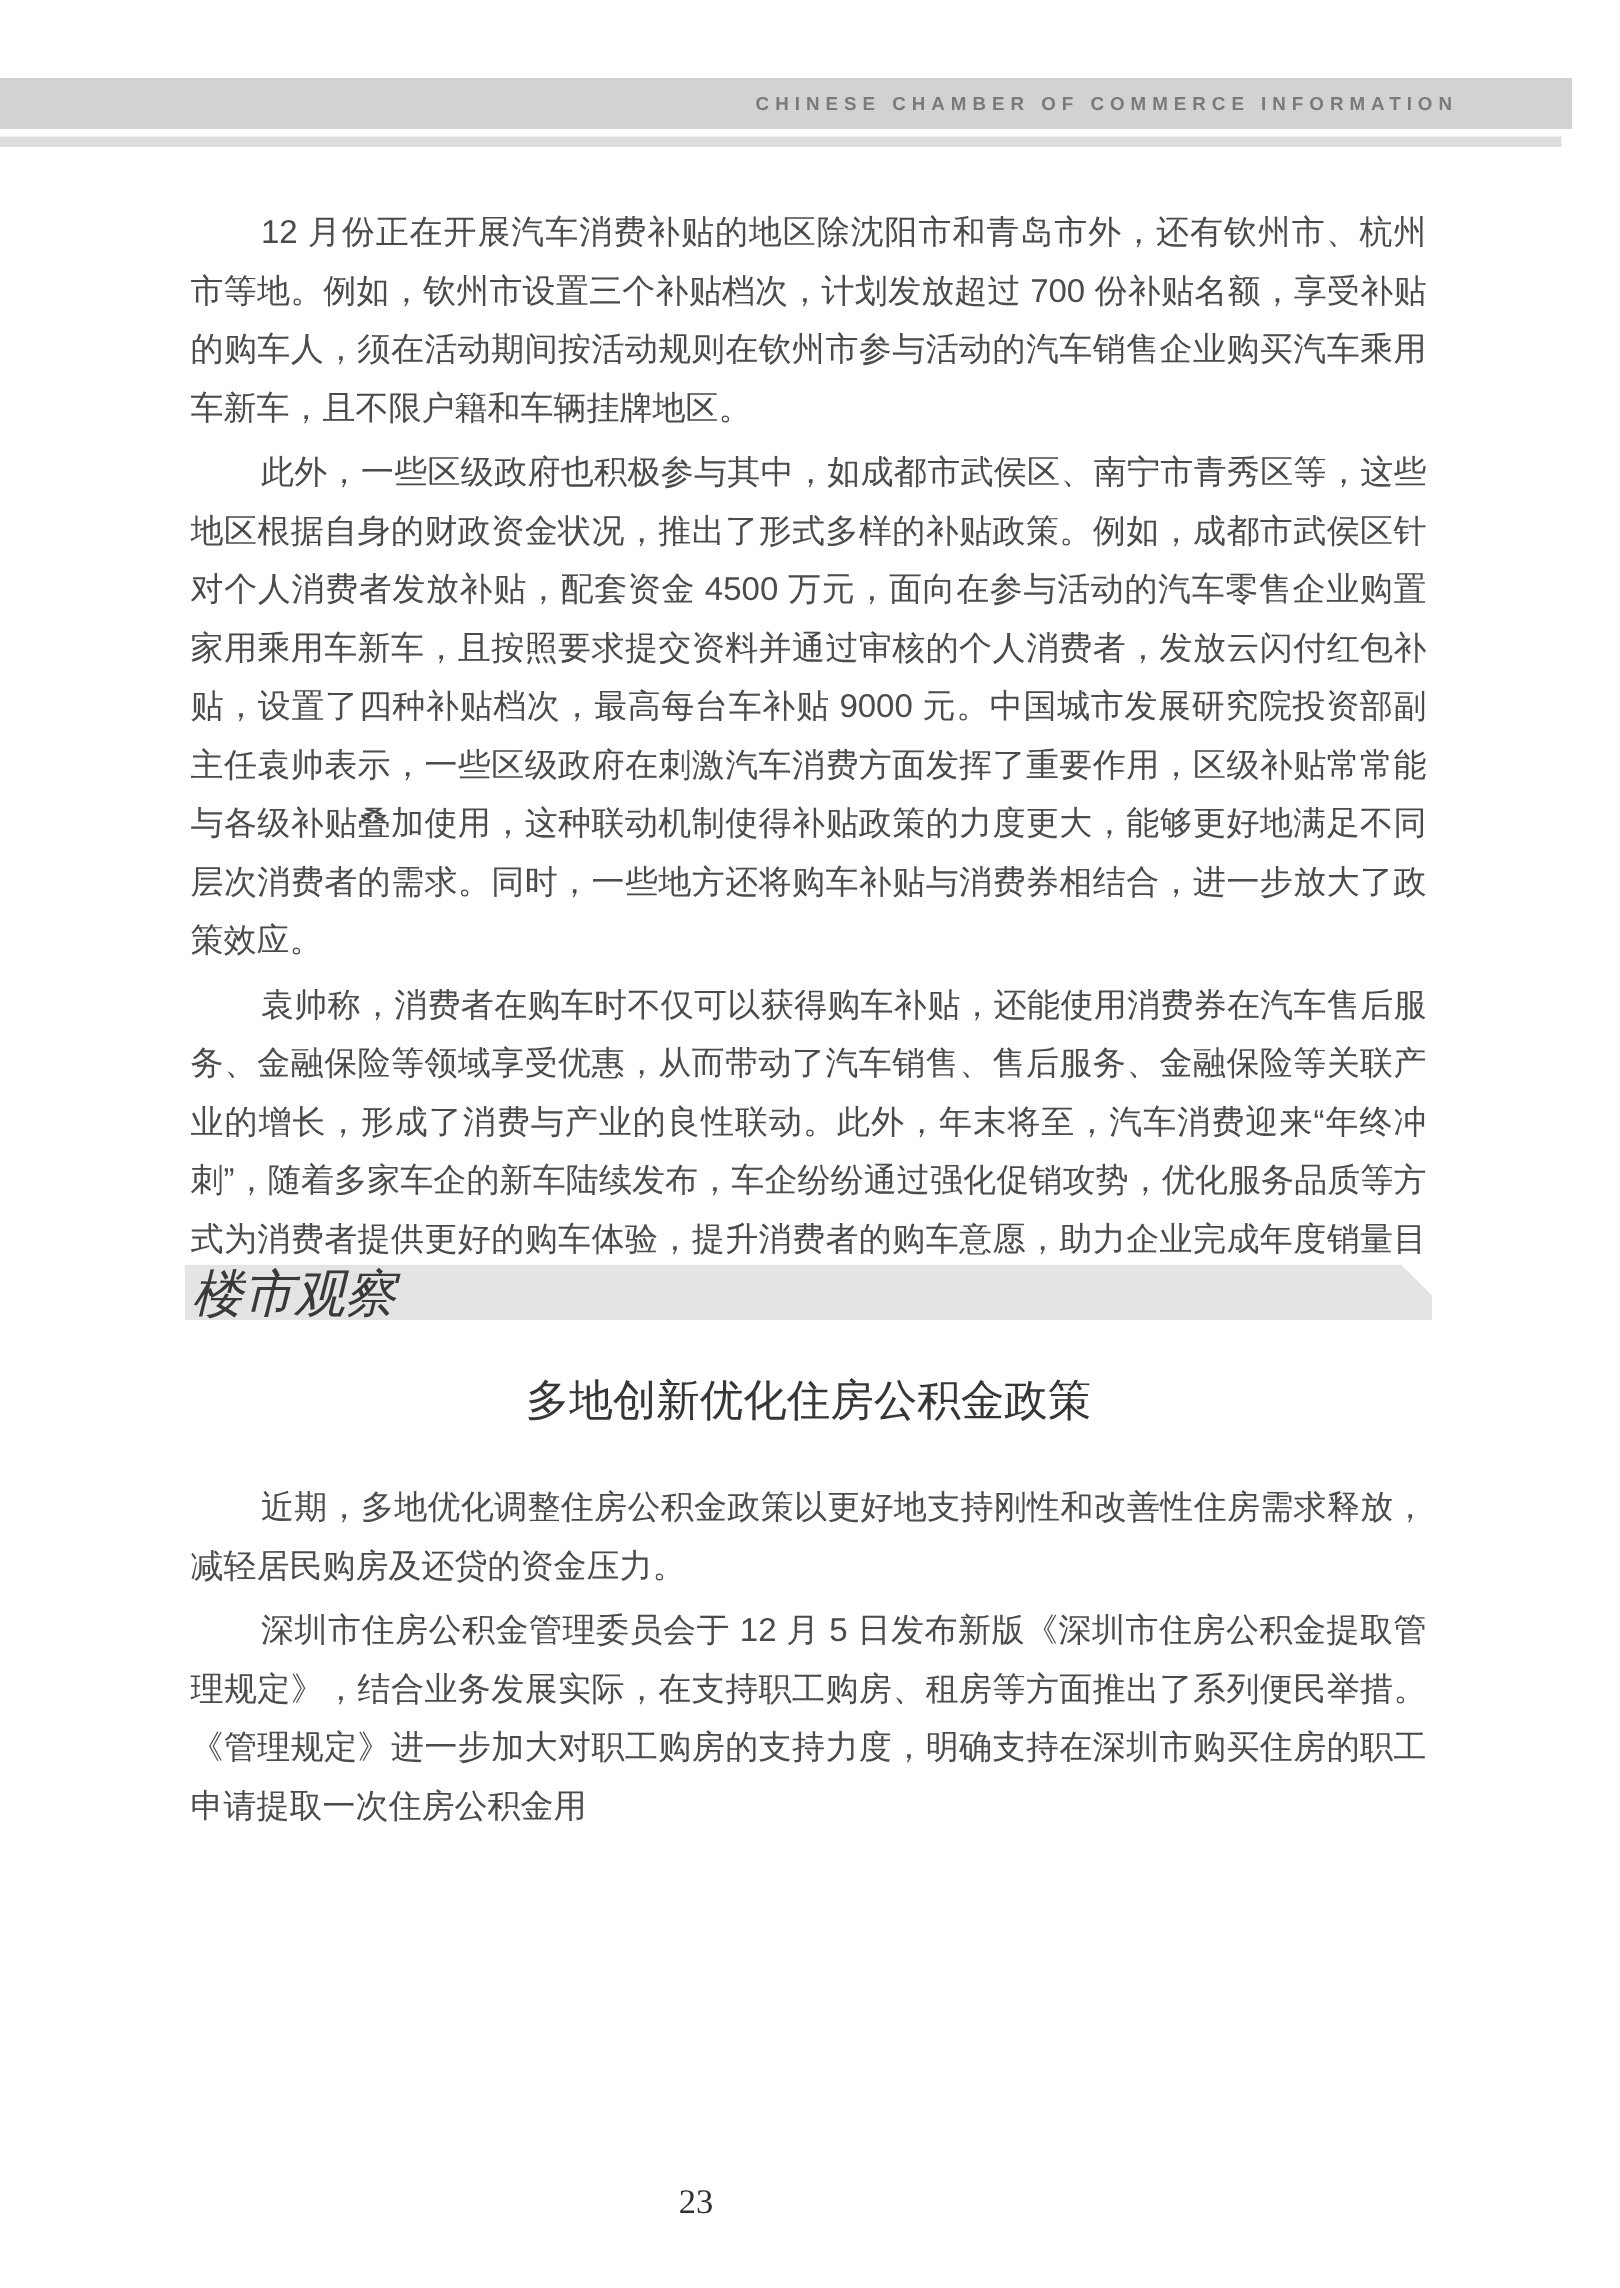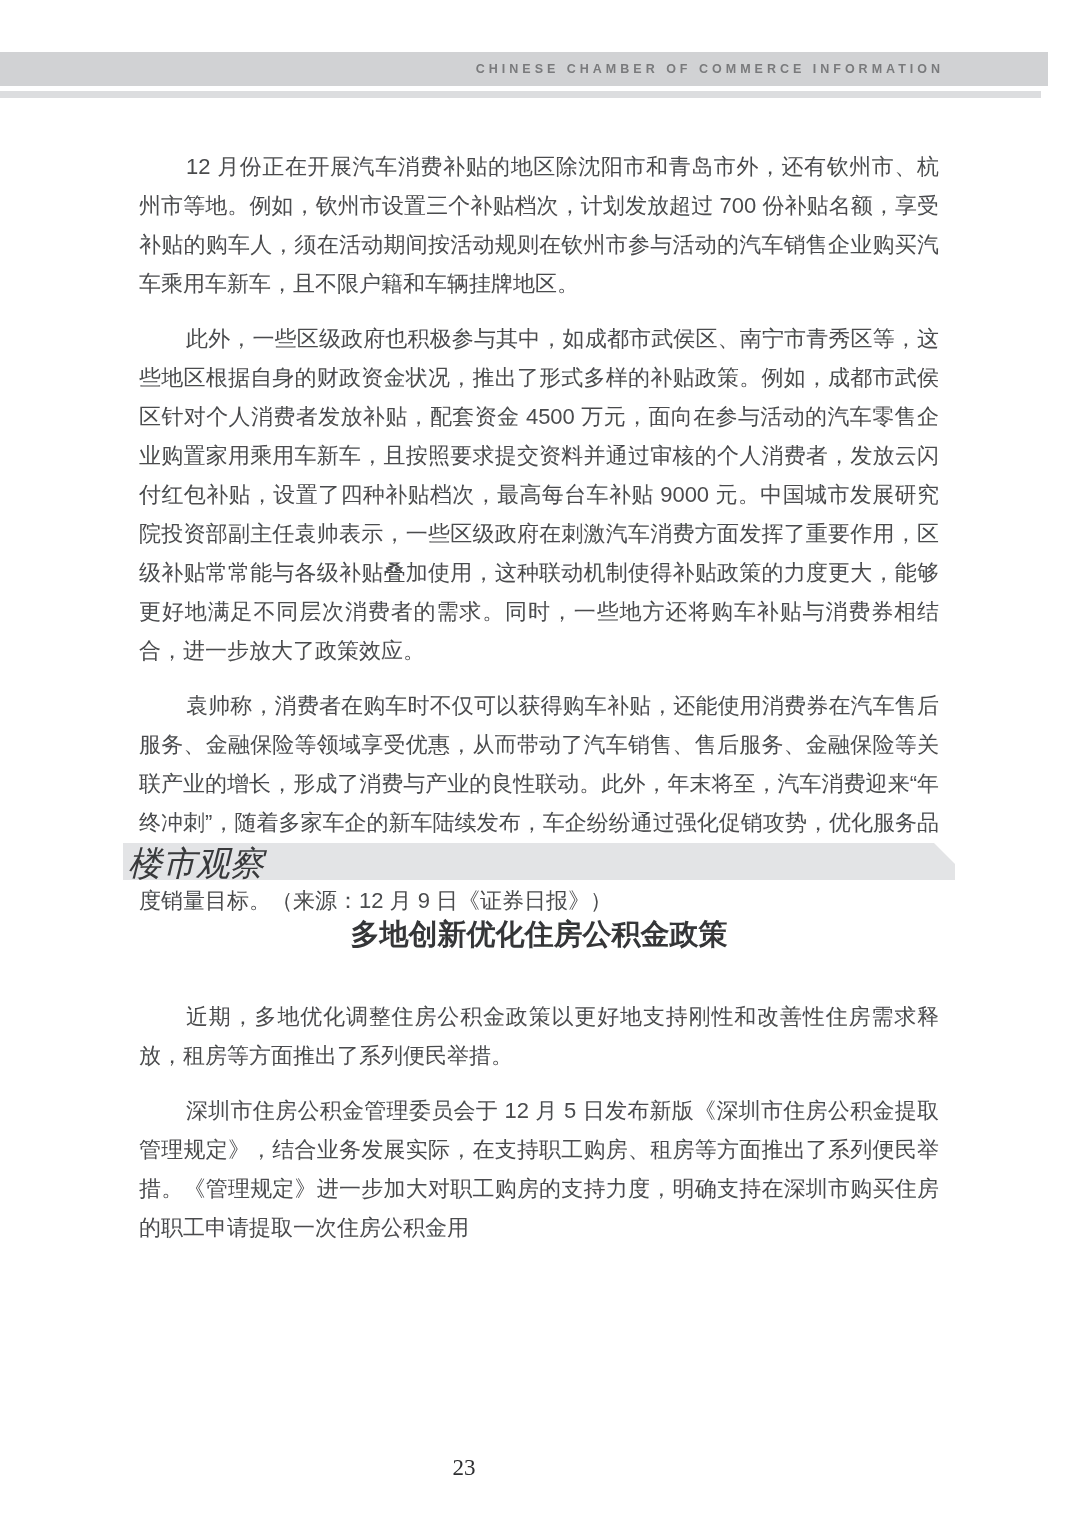--- a/index.html
+++ b/index.html
@@ -3,49 +3,49 @@
 <meta charset="utf-8">
 <style>
   html,body{margin:0;padding:0;background:#ffffff;}
   .page{
     position:relative;width:1080px;height:1525px;background:#ffffff;overflow:hidden;
     font-family:"Liberation Sans",sans-serif;
   }
   
   .header-band{position:absolute;left:0;top:52px;width:1048px;height:34px;background:#d1d2d4;}
   .header-band .band-text{
-    display:block;line-height:34px;text-align:right;padding-right:104px;
+    display:block;line-height:34px;text-align:right;padding-right:76px;
     font-size:12.5px;font-weight:bold;letter-spacing:4px;color:#797a7c;white-space:nowrap;
   }
   .header-strip{position:absolute;left:0;top:91px;width:1041px;height:7px;background:#dcdddf;}
 
   
   .body-text{
     position:absolute;left:123px;width:832px;
     font-size:22px;line-height:39px;color:#4a4b4d;
     text-align:justify;text-justify:inter-ideograph;
   }
-  .body-text p{margin:16px;text-indent:47px;}
+  .body-text p{margin:4px;text-indent:47px;}
   .block-1{top:131px;}
   .p-gap{margin-top:4px !important;}
 
   
   .section-banner{
     position:absolute;left:123px;top:843px;width:832px;height:37px;background:#e3e4e6;
     clip-path:polygon(0 0, calc(100% - 21px) 0, 100% 21px, 100% 100%, 0 100%);
   }
   .section-label{
     margin:0;font-family:"Liberation Serif",serif;font-weight:normal;
     font-size:34px;line-height:41px;color:#38393b;padding-left:5px;font-style:italic;
   }
 
   
   .article-title{
     position:absolute;left:123px;top:913px;width:832px;margin:0;
-    text-align:center;font-size:29px;font-weight:bold;color:#353638;line-height:42px;
+    text-align:center;font-size:29px;font-weight:normal;color:#353638;line-height:42px;
   }
   .block-2{top:981px;}
 
   
   .page-number{
     position:absolute;left:0;top:1453px;width:928px;text-align:center;
     font-family:"Liberation Serif",serif;font-size:23px;line-height:30px;color:#2e2f31;
   }
 </style>
 </head>
@@ -64,19 +64,19 @@
     <p class="p-gap">袁帅称，消费者在购车时不仅可以获得购车补贴，还能使用消费券在汽车售后服务、金融保险等领域享受优惠，从而带动了汽车销售、售后服务、金融保险等关联产业的增长，形成了消费与产业的良性联动。此外，年末将至，汽车消费迎来“年终冲刺”，随着多家车企的新车陆续发布，车企纷纷通过强化促销攻势，优化服务品质等方式为消费者提供更好的购车体验，提升消费者的购车意愿，助力企业完成年度销量目标。（来源：12 月 9 日《证券日报》）</p>
   </div>
 
   <div class="section-banner">
     <h2 class="section-label">楼市观察</h2>
   </div>
 
   <h1 class="article-title">多地创新优化住房公积金政策</h1>
 
   <div class="body-text block-2">
-    <p>近期，多地优化调整住房公积金政策以更好地支持刚性和改善性住房需求释放，租房等方面推出了系列便民举措。</p>
+    <p>近期，多地优化调整住房公积金政策以更好地支持刚性和改善性住房需求释放，减轻居民购房及还贷的资金压力。</p>
     <p class="p-gap">深圳市住房公积金管理委员会于 12 月 5 日发布新版《深圳市住房公积金提取管理规定》，结合业务发展实际，在支持职工购房、租房等方面推出了系列便民举措。《管理规定》进一步加大对职工购房的支持力度，明确支持在深圳市购买住房的职工申请提取一次住房公积金用</p>
   </div>
 
   <div class="page-number">23</div>
 
 </div>
 
 </body></html>

